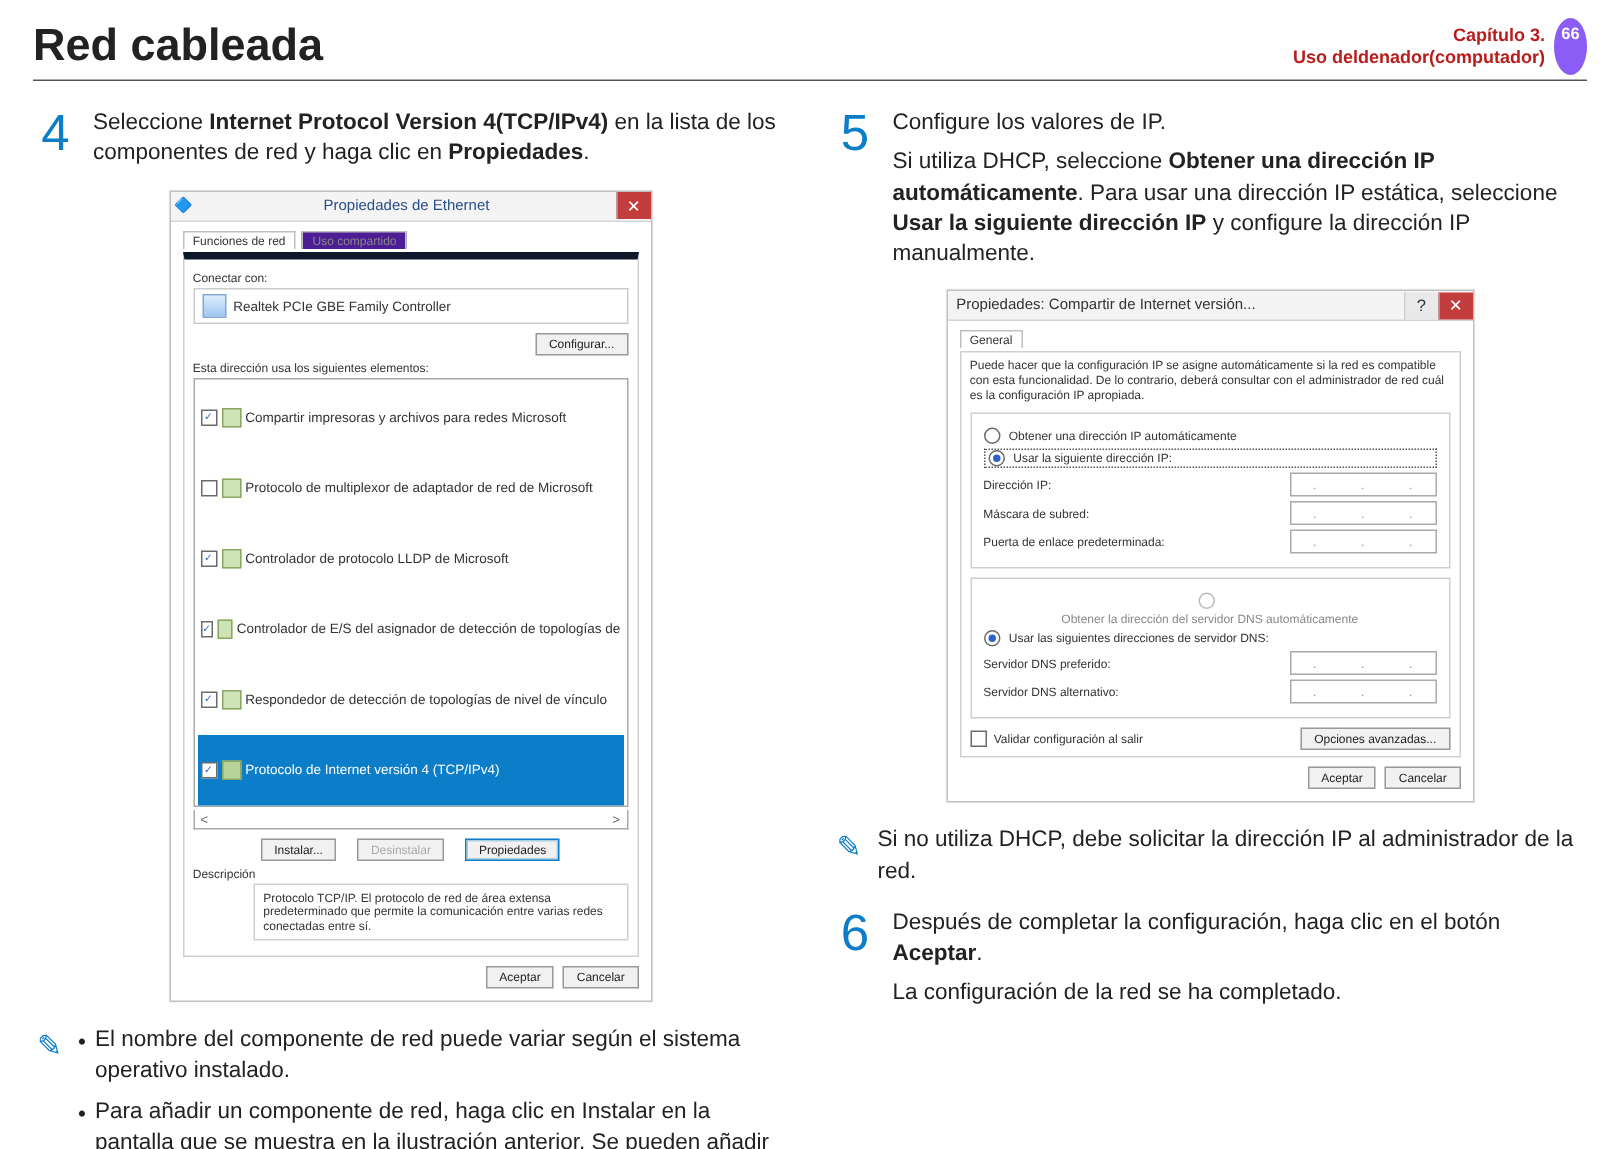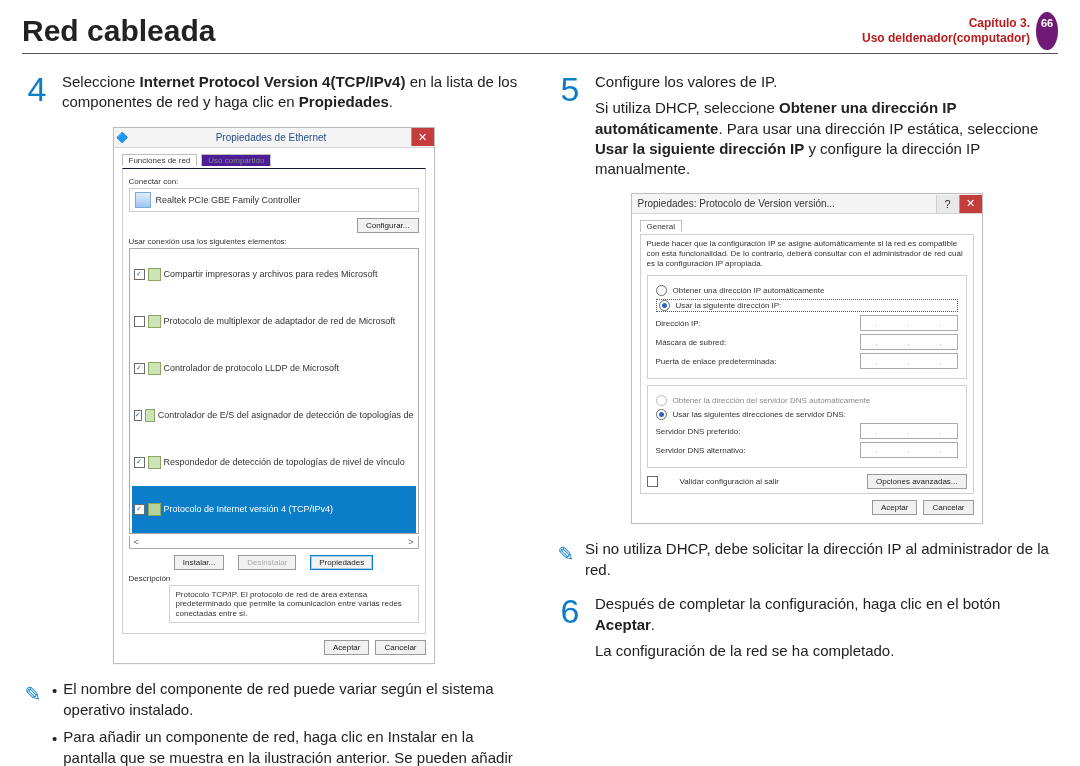--- a/index.html
+++ b/index.html
@@ -1,20 +1,20 @@
 <!DOCTYPE html>
 <html><head>
 <meta charset="utf-8">
 <style>
   html,body{margin:0;padding:0;font-family:"Segoe UI",Arial,sans-serif;background:#fff;color:#222;}
   .page{width:1080px;height:766px;position:relative;box-sizing:border-box;padding:12px 22px 22px 22px;}
   .header{display:flex;align-items:center;justify-content:space-between;}
   .title{font-size:30px;font-weight:600;color:#222;}
   .chapter{text-align:right;color:#b91c1c;font-size:12px;font-weight:700;line-height:1.25;}
-  .pagenum{display:inline-block;background:#701a75;color:#fff;border-radius:50%;width:22px;height:38px;line-height:22px;text-align:center;font-size:11px;font-weight:700;margin-left:6px;vertical-align:middle;}
+  .pagenum{display:inline-block;background:#8b5cf6;color:#fff;border-radius:50%;width:22px;height:38px;line-height:22px;text-align:center;font-size:11px;font-weight:700;margin-left:6px;vertical-align:middle;}
   .rule{border:none;border-top:1px solid #555;margin:3px 0 18px 0;}
   .cols{display:flex;gap:30px;}
   .col{flex:1;min-width:0;}
   .step{display:flex;gap:10px;margin-bottom:10px;}
   .stepnum{font-size:34px;line-height:1;color:#0b7dc9;font-weight:400;width:30px;text-align:center;}
   .stepbody{font-size:15px;line-height:1.35;color:#222;flex:1;}
   .stepbody b{font-weight:700;}
   .notewrap{margin-top:14px;display:flex;gap:8px;font-size:15px;line-height:1.4;}
   .noteicon{color:#0b7dc9;font-size:20px;width:22px;text-align:center;padding-top:2px;}
   .notecontent{flex:1;}
@@ -49,22 +49,22 @@
   .group{border:1px solid #cfcfcf;padding:6px 8px;margin-bottom:6px;}
   .radio{width:9px;height:9px;border:1px solid #6b6b6b;border-radius:50%;display:inline-flex;align-items:center;justify-content:center;margin-right:4px;vertical-align:middle;}
   .radio.on::after{content:"";width:5px;height:5px;border-radius:50%;background:#2e62c8;}
   .rline{display:flex;align-items:center;font-size:8px;margin:3px 0;gap:2px;}
   .rline.boxsel{border:1px dotted #555;padding:0 2px;}
   .ipgrid{display:flex;align-items:center;justify-content:space-between;margin:3px 0;font-size:8px;}
   .ipgrid .lbl{flex:1;}
   .ipfield{border:1px solid #aaa;width:96px;height:14px;display:flex;align-items:center;justify-content:space-around;color:#888;}
   .ipfield span{padding:0 1px;}
   .help{font-size:8px;color:#333;margin-bottom:6px;line-height:1.25;}
-  .chkrow{display:flex;align-items:center;gap:22px;font-size:8px;}
-  .gray{color:#888;}
+  .chkrow{display:flex;align-items:center;gap:5px;font-size:8px;}
+  .gray{color:#888;flex-direction:column;}
   .netbox{border:1px solid #ccc;padding:3px 5px;display:flex;align-items:center;gap:5px;font-size:9px;margin-bottom:4px;}
   .nic{width:14px;height:14px;background:linear-gradient(#dfeefd,#9ec6ef);border:1px solid #7ea9d6;}
 </style>
 </head>
 <body>
 
 <div class="page">
   <div class="header">
     <div class="title">Red cableada</div>
     <div style="display:flex;align-items:center;">
@@ -94,30 +94,30 @@
             <div class="t">Propiedades de Ethernet</div>
             <div class="ibox">
                 <div class="closebtn">✕</div>
               </div>
           </div>
           <div class="body">
             <div class="tabs">
               <div class="tab">Funciones de red</div>
               <div class="tab inactive">Uso compartido</div>
             </div>
-            <div class="box" style="border-top:1px solid #0f172a;">
+            <div class="box" style="border-top:5px solid #0f172a;">
               <div class="fieldlbl">Conectar con:</div>
               <div class="netbox">
                 <span class="nic"></span>
                 <span>Realtek PCIe GBE Family Controller</span>
               </div>
               <div class="btnrow">
                   <div class="wbtn">Configurar...</div>
                 </div>
-              <div class="fieldlbl">Usar conexión usa los siguientes elementos:</div>
+              <div class="fieldlbl">Esta dirección usa los siguientes elementos:</div>
               <div class="elist">
                 <div class="row">
                     <span class="chk">✓</span>
                     <span class="ic"></span>
                     <span>Compartir impresoras y archivos para redes Microsoft</span>
                   </div>
                 <div class="row">
                     <span class="chk"></span>
                     <span class="ic"></span>
                     <span>Protocolo de multiplexor de adaptador de red de Microsoft</span>
@@ -185,21 +185,21 @@
           <div style="margin-bottom:6px;">Configure los valores de IP.</div>
           <div>
             <span>Si utiliza DHCP, seleccione </span><b>Obtener una dirección IP automáticamente</b><span>. Para usar una dirección IP estática, seleccione </span><b>Usar la siguiente dirección IP</b><span> y configure la dirección IP manualmente.</span>
           </div>
         </div>
       </div>
 
       <div class="figwrap">
         <div class="win win2">
           <div class="titlebar">
-            <div class="t2">Propiedades: Protocolo de Version versión...</div>
+            <div class="t2">Propiedades: Compartir de Internet versión...</div>
             <div class="ibox">
               <div class="helpbtn">?</div>
               <div class="closebtn">✕</div>
             </div>
           </div>
           <div class="body">
             <div class="tabs">
                 <div class="tab">General</div>
               </div>
             <div class="box" style="border-top:1px solid #cfcfcf;">

